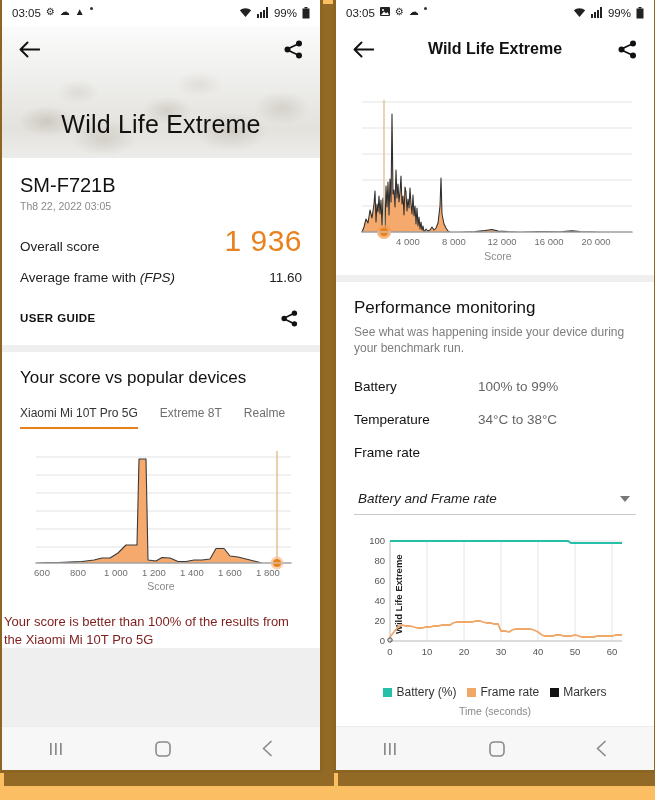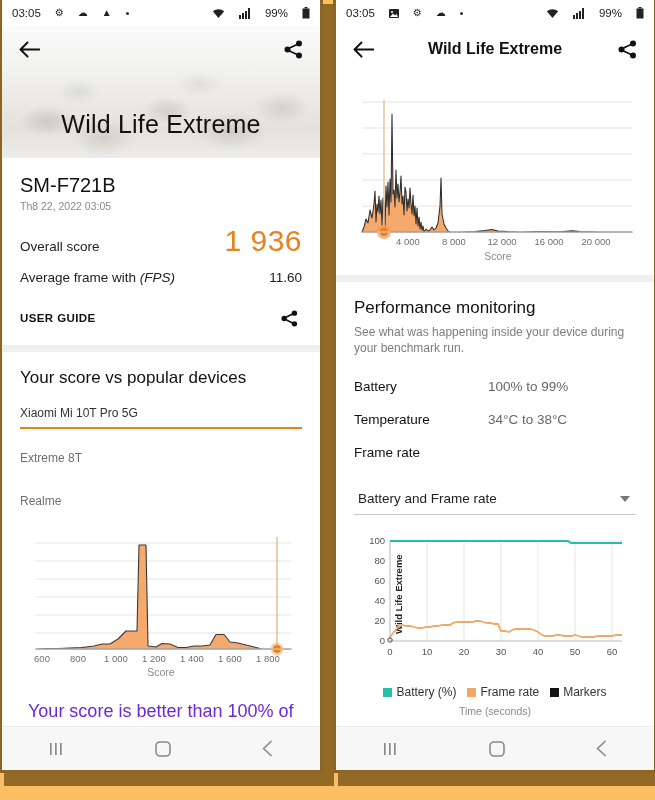--- a/index.html
+++ b/index.html
@@ -19,21 +19,21 @@
   }
   .phone.left  { left: 2px; }
   .phone.right { left: 336px; }
 
   
   .statusbar {
     height: 26px; display: flex; align-items: center;
     justify-content: space-between; padding: 0 10px;
     background: #ffffff; font-size: 11.5px; color: #202020;
   }
-  .sb-left, .sb-right { display: flex; align-items: center; gap: 14px; }
+  .sb-left, .sb-right { display: flex; gap: 5px; }
   .sb-icon { font-size: 10px; line-height: 1; display: inline-block; }
   .sb-dot { width: 3px; height: 3px; border-radius: 50%; background: #303030; display:inline-block; }
   .sb-batt { font-size: 11.5px; }
 
   
   .hero {
     position: relative; height: 132px; overflow: hidden;
     background:
       radial-gradient(ellipse 40px 22px at 14% 72%, rgba(150,140,125,.30), transparent 70%),
       radial-gradient(ellipse 46px 26px at 32% 85%, rgba(160,150,135,.28), transparent 70%),
@@ -72,41 +72,41 @@
   .guide-row {
     display: flex; align-items: center; justify-content: space-between;
     padding: 20px 18px 14px 18px; border-top: 0;
   }
   .guide-label { font-size: 11.5px; font-weight: bold; letter-spacing: .4px; color: #111; }
 
   
   .compare { padding: 16px 18px 0 18px; }
   .sec-title { font-size: 17px; color: #111; }
   .sec-sub { font-size: 12px; color: #7d7d7d; line-height: 1.35; margin-top: 6px; }
-  .tabs { display: flex; gap: 22px; margin-top: 18px; font-size: 12px; color: #6f6f6f; white-space: nowrap; overflow: hidden; flex-direction: column; }
+  .tabs { display: flex; gap: 22px; margin-top: 18px; font-size: 12px; color: #6f6f6f; white-space: nowrap; overflow: hidden; }
   .tab { padding-bottom: 7px; cursor: pointer; }
   .tab.active { color: #333; border-bottom: 2.5px solid #E8821E; }
 
   .chart-wrap { padding: 10px 4px 0 4px; }
-  .footnote { font-size: 18px; color: #6d28d9; padding: 10px 18px 0 26px; line-height: 1.35; }
+  .footnote { font-size: 13px; color: #7f1d1d; padding: 10px 18px 0 2px; line-height: 1.35; }
 
   
   .appbar {
     height: 46px; display: flex; align-items: center; gap: 16px;
     padding: 0 14px; background: #fff;
   }
   .appbar-title { font-size: 16px; font-weight: bold; color: #111; flex: 1; text-align: center; }
-  .perf { padding: 16px 18px 0 18px; }
+  .perf { padding: 16px 28px 0 18px; }
   .prow { display: flex; justify-content: space-between; padding: 9px 0; align-items: center; }
   .prow-k { font-size: 13.5px; color: #111; }
   .prow-v { font-size: 13.5px; color: #666; width: 148px; }
   .select {
     margin: 16px 18px 0 18px; border-bottom: 1px solid #c9c9c9;
     display: flex; align-items: center; justify-content: space-between;
-    padding: 6px 6px 8px 4px; cursor: pointer;
+    padding: 6px 6px 8px 4px; cursor: pointer; font-style: italic;
   }
   .select-val { font-size: 13.5px; color: #222; }
   .caret { width: 0; height: 0; border-left: 5px solid transparent; border-right: 5px solid transparent; border-top: 6px solid #777; }
 
   .legend { display: flex; justify-content: center; gap: 11px; font-size: 12px; color: #333; margin-top: 2px; }
   .legend-item { display: flex; align-items: center; gap: 4px; }
   .swatch { width: 9px; height: 9px; display: inline-block; }
   .axis-caption { text-align: center; font-size: 10.5px; color: #8a8a8a; margin-top: 6px; }
 
   

